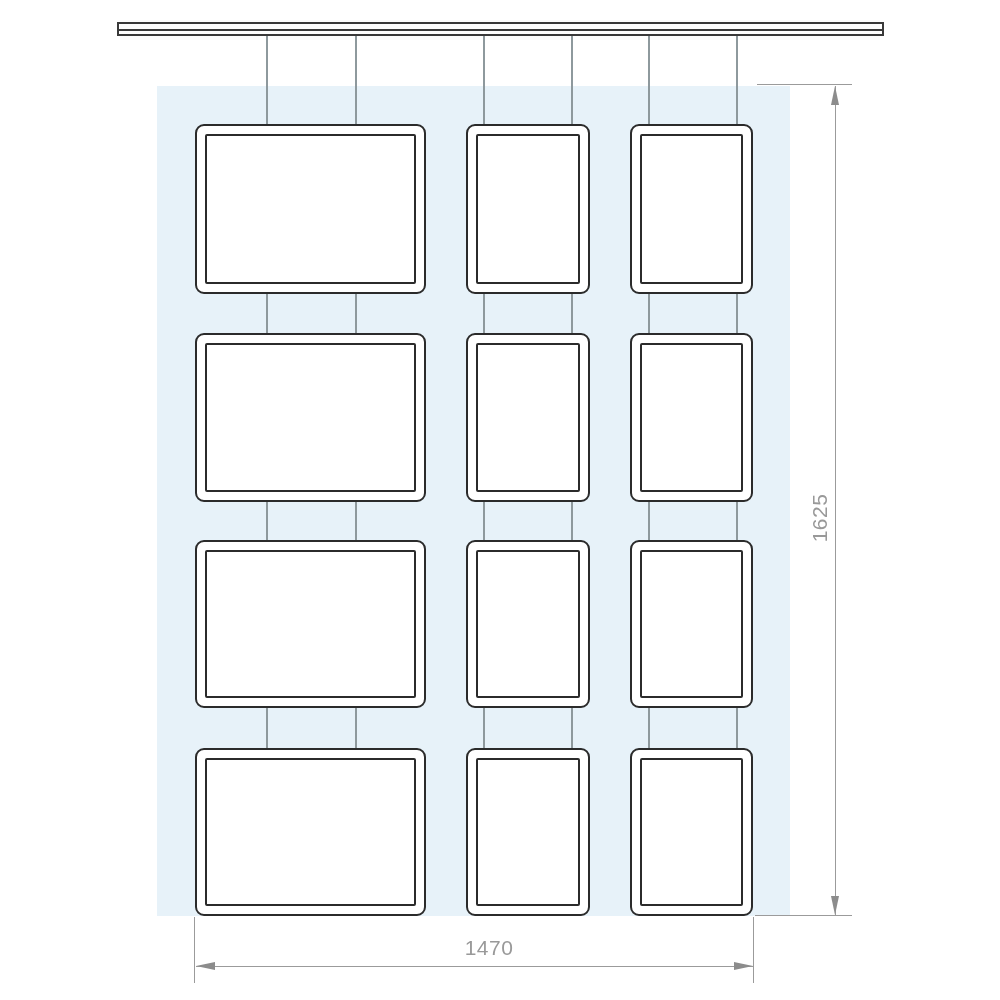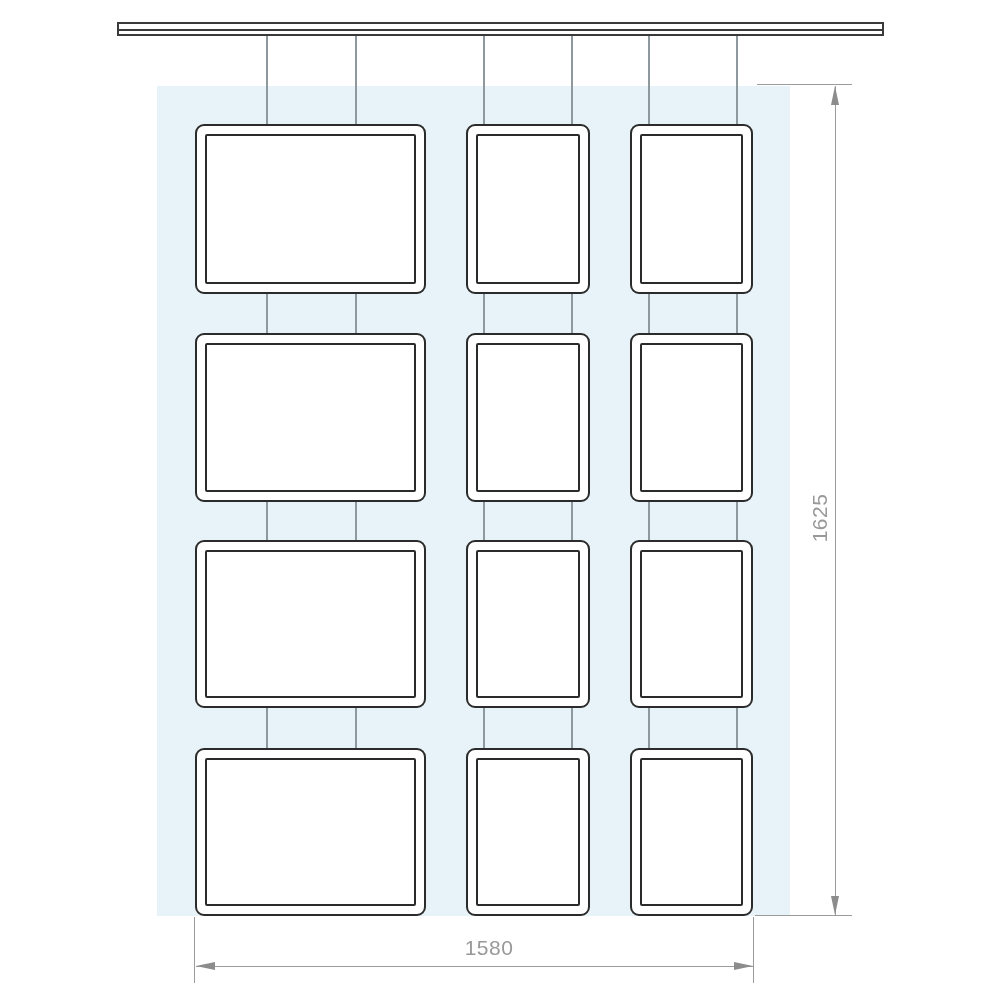--- a/index.html
+++ b/index.html
@@ -140,16 +140,16 @@
     <div class="arrow arrow-down" style="left:831px;top:896px;"></div>
     <div class="dim-label vertical" style="left:790px;top:506px;width:60px;height:24px;">1625</div>
   </div>
 
   <div>
     <div class="ext-line" style="left:194px;top:917px;width:1px;height:66px;"></div>
     <div class="ext-line" style="left:753px;top:917px;width:1px;height:66px;"></div>
     <div class="dim-line" style="left:196px;top:966px;width:557px;height:1px;"></div>
     <div class="arrow arrow-left" style="left:196px;top:962px;"></div>
     <div class="arrow arrow-right" style="left:734px;top:962px;"></div>
-    <div class="dim-label" style="left:449px;top:936px;width:80px;height:24px;">1580</div>
+    <div class="dim-label" style="left:449px;top:936px;width:80px;height:24px;">1470</div>
   </div>
 
 </div>
 
 </body></html>

